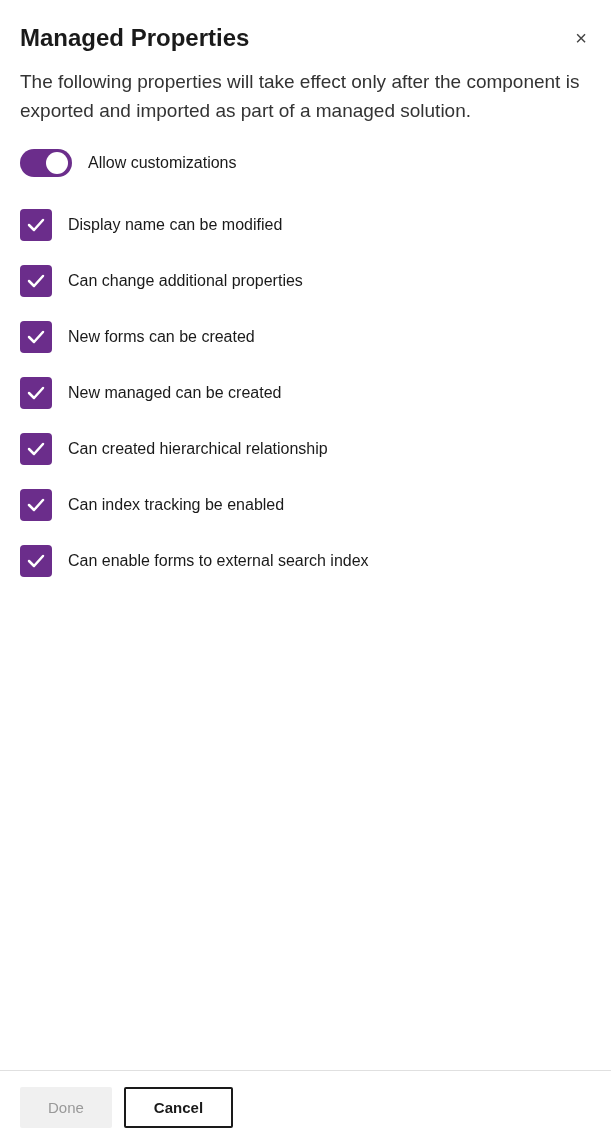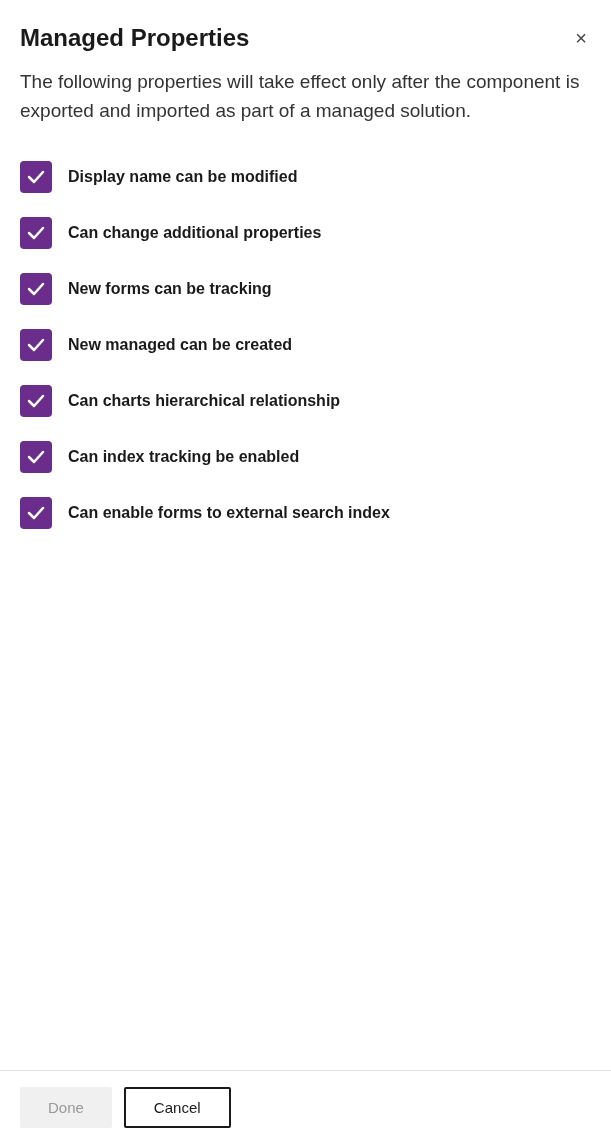--- a/index.html
+++ b/index.html
@@ -106,21 +106,20 @@
       flex-direction: column;
       gap: 0;
     }
 
     .checkbox-row {
       display: flex;
       align-items: center;
       gap: 16px;
       padding: 12px 0;
       border-bottom: none;
-      font-weight: bold;
     }
 
     .checkbox-box {
       width: 32px;
       height: 32px;
       background: #6b2d8b;
       border-radius: 4px;
       display: flex;
       align-items: center;
       justify-content: center;
@@ -158,34 +157,43 @@
     }
 
     .btn-cancel {
       background: #fff;
       border: 2px solid #1a1a1a;
       border-radius: 2px;
       padding: 10px 28px;
       font-size: 15px;
       color: #1a1a1a;
       cursor: pointer;
-      font-weight: 400;
+      font-weight: 700;
     }
   </style>
 </head>
 <body>
 
 <div class="dialog">
   <div class="header">
     <h1 class="title">Managed Properties</h1>
     <button class="close-btn">×</button>
   </div>
 
   <p class="description">The following properties will take effect only after the component is exported and imported as part of a managed solution.</p>
 
+  <div class="toggle-row">
+    <label class="toggle">
+      <input type="checkbox" checked="" style="">
+      <div class="toggle-track">
+        <div class="toggle-thumb"></div>
+      </div>
+    </label>
+    <span class="toggle-label">Allow customizations</span>
+  </div>
 
   <div class="checkbox-list">
 
     <div class="checkbox-row">
       <div class="checkbox-box">
         <svg viewBox="0 0 18 18" fill="none">
           <polyline points="2,9 7,14 16,4" stroke="white" stroke-width="2.5" stroke-linecap="round" stroke-linejoin="round"></polyline>
         </svg>
       </div>
       <span class="checkbox-text">Display name can be modified</span>
@@ -199,40 +207,40 @@
       </div>
       <span class="checkbox-text">Can change additional properties</span>
     </div>
 
     <div class="checkbox-row">
       <div class="checkbox-box">
         <svg viewBox="0 0 18 18" fill="none">
           <polyline points="2,9 7,14 16,4" stroke="white" stroke-width="2.5" stroke-linecap="round" stroke-linejoin="round"></polyline>
         </svg>
       </div>
-      <span class="checkbox-text">New forms can be tracking</span>
+      <span class="checkbox-text">New forms can be created</span>
     </div>
 
     <div class="checkbox-row">
       <div class="checkbox-box">
         <svg viewBox="0 0 18 18" fill="none">
           <polyline points="2,9 7,14 16,4" stroke="white" stroke-width="2.5" stroke-linecap="round" stroke-linejoin="round"></polyline>
         </svg>
       </div>
       <span class="checkbox-text">New managed can be created</span>
     </div>
 
 
     <div class="checkbox-row">
       <div class="checkbox-box">
         <svg viewBox="0 0 18 18" fill="none">
           <polyline points="2,9 7,14 16,4" stroke="white" stroke-width="2.5" stroke-linecap="round" stroke-linejoin="round"></polyline>
         </svg>
       </div>
-      <span class="checkbox-text">Can charts hierarchical relationship</span>
+      <span class="checkbox-text">Can created hierarchical relationship</span>
     </div>
 
     <div class="checkbox-row">
       <div class="checkbox-box">
         <svg viewBox="0 0 18 18" fill="none">
           <polyline points="2,9 7,14 16,4" stroke="white" stroke-width="2.5" stroke-linecap="round" stroke-linejoin="round"></polyline>
         </svg>
       </div>
       <span class="checkbox-text">Can index tracking be enabled</span>
     </div>

